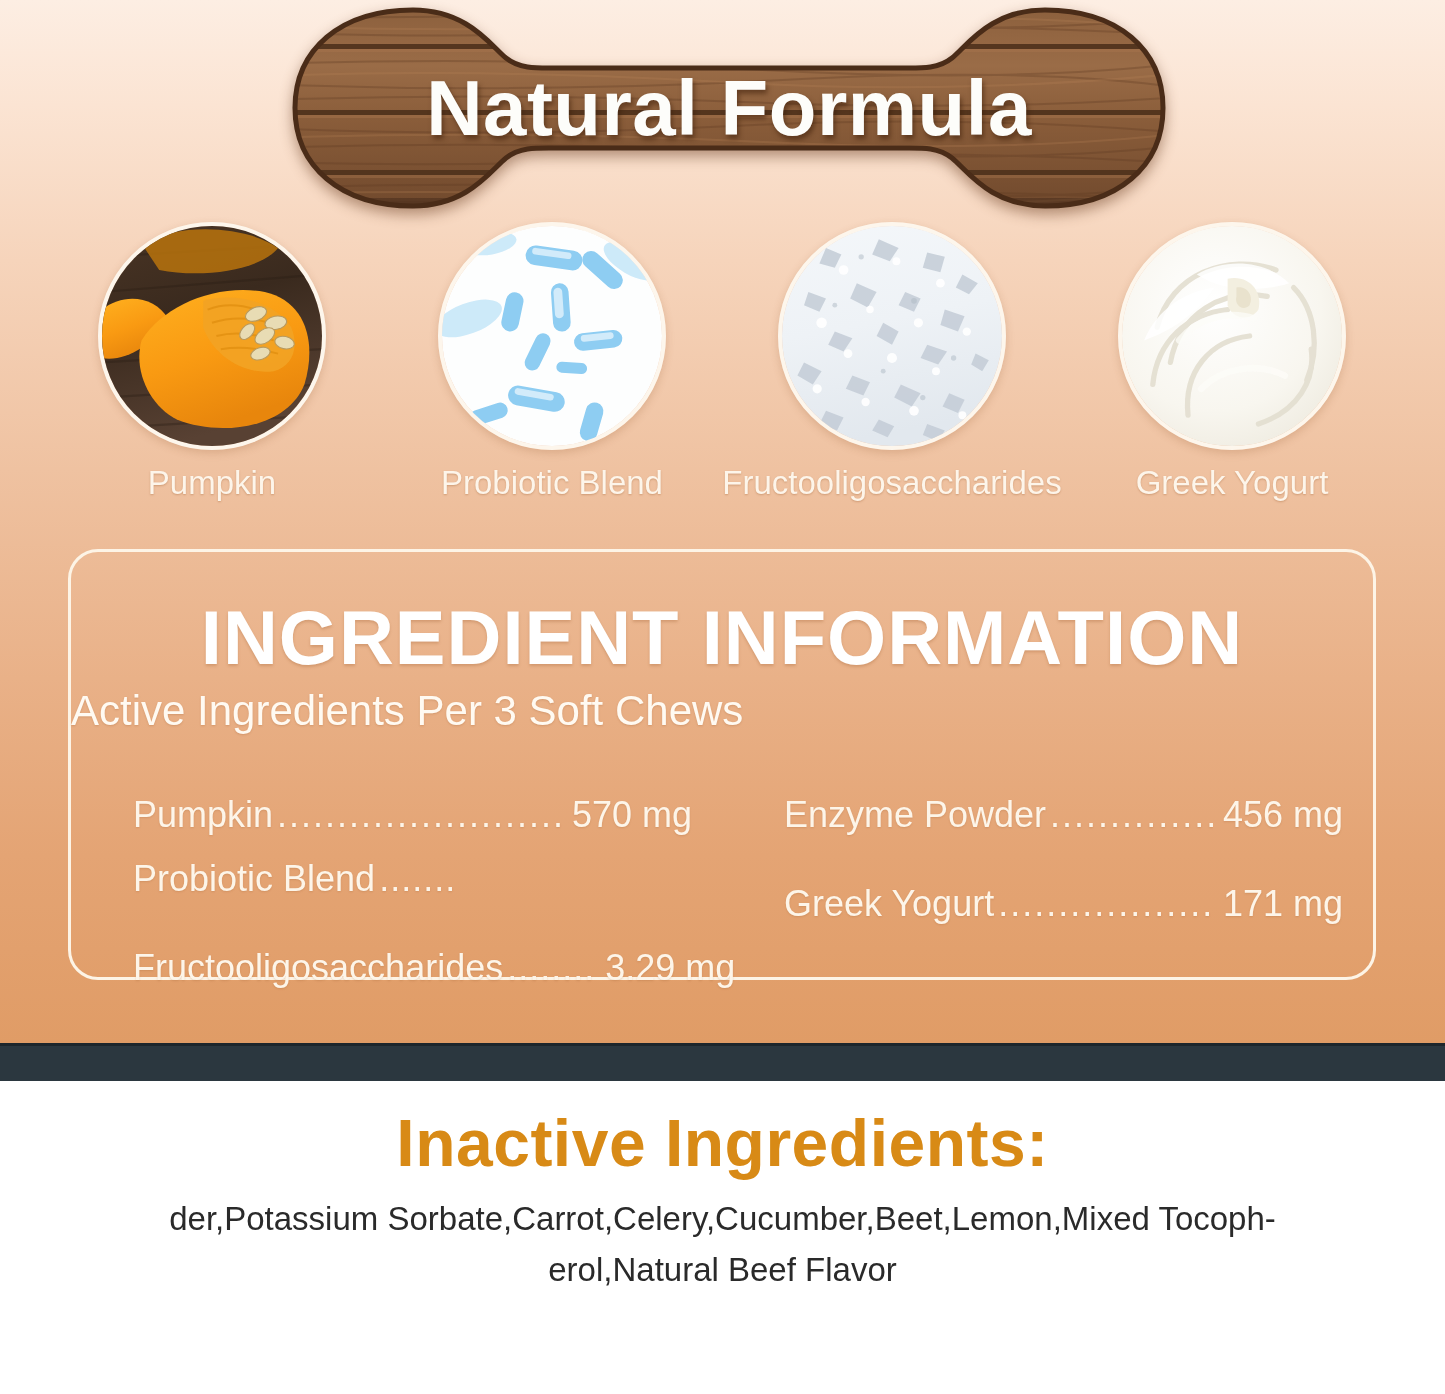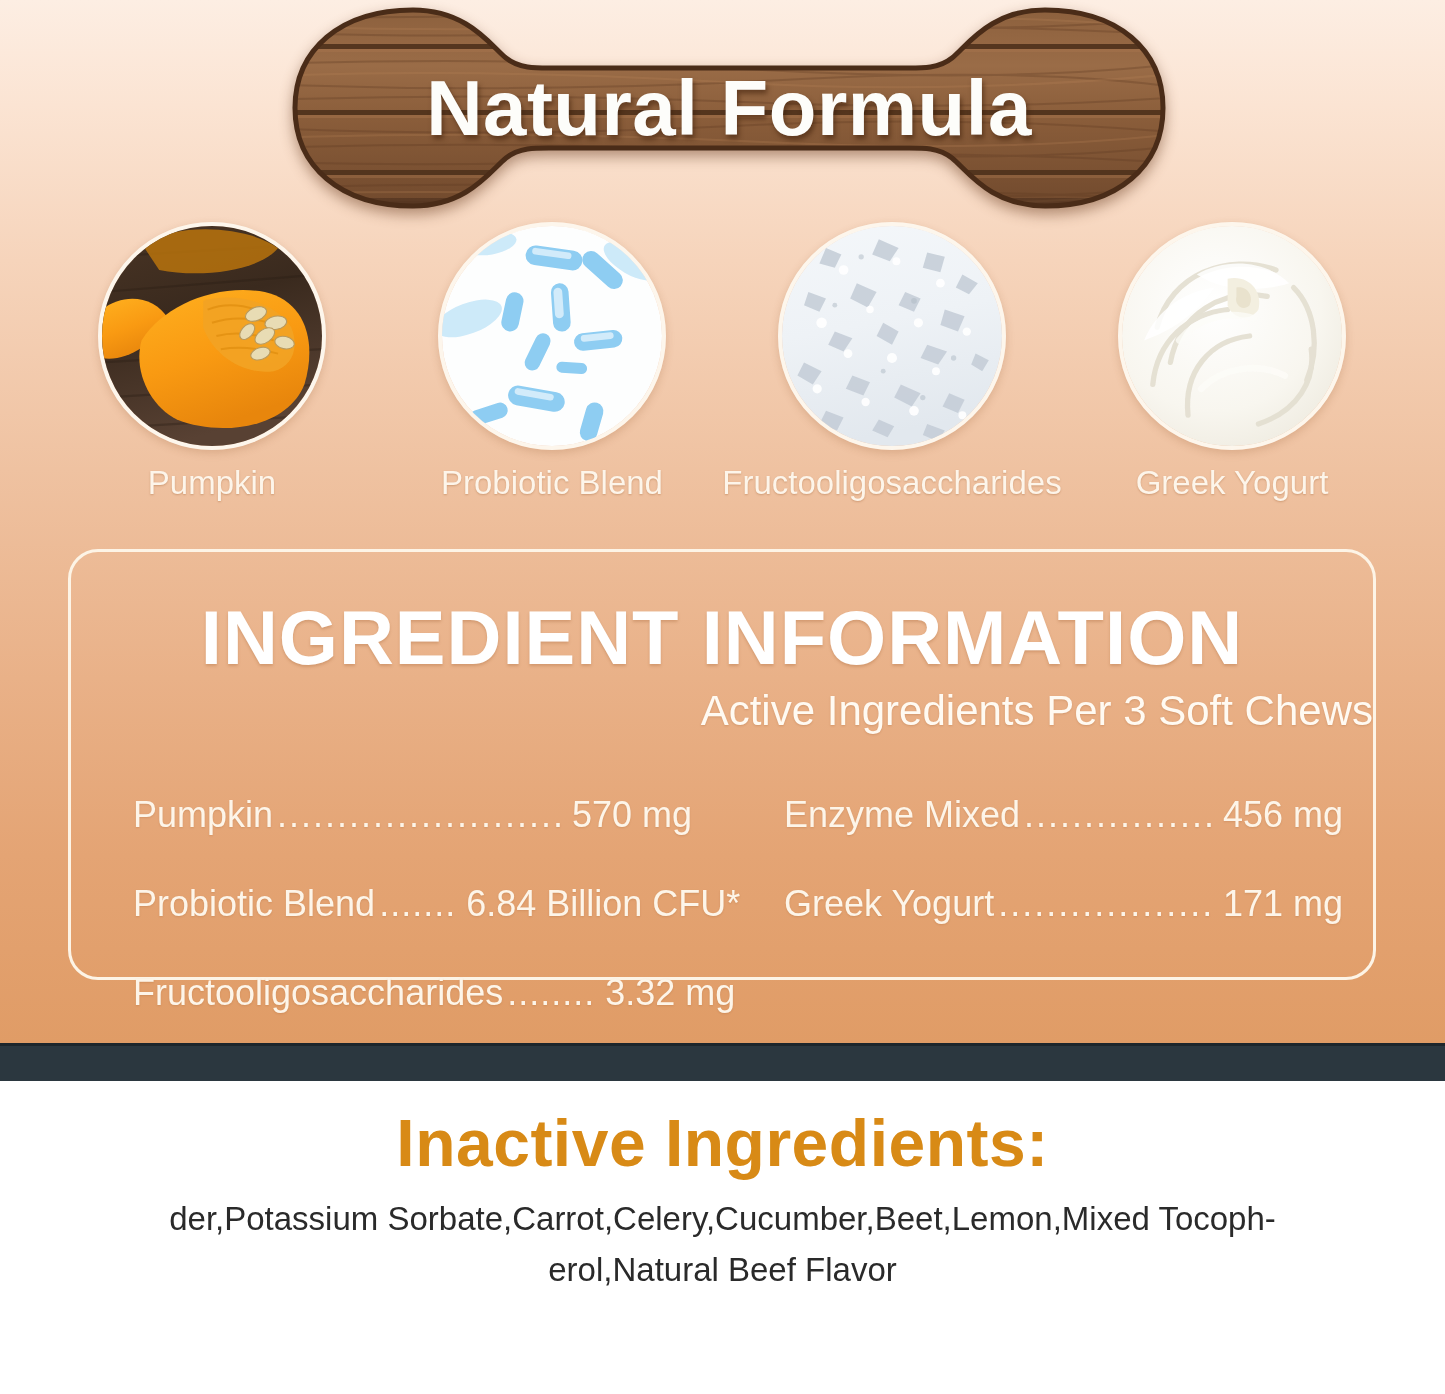--- a/index.html
+++ b/index.html
@@ -60,21 +60,21 @@
     border:3px solid #fdf4e6; border-radius:30px;padding-left:20px;
   }
   .panel-title {
     position:absolute; left:0; top:42px; width:100%;
     text-align:center; color:#ffffff;
     font-size:76px; font-weight:bold; letter-spacing:1px;
     text-shadow:0 2px 3px rgba(150,85,40,.28);
   }
   .panel-sub {
     position:absolute; left:0; top:135px; width:100%;
-    text-align:right; color:#fffaf2; font-size:42px;
+    text-align:left; color:#fffaf2; font-size:42px;
     text-shadow:0 1px 2px rgba(150,85,40,.25);
   }
   .rows {
     position:absolute; left:0; top:220px; width:100%;
     display:flex;
   }
   .col { width:50%; padding-left:62px; padding-right:30px; }
   .col.right { padding-left:62px; }
   .ing-row {
     display:flex; align-items:baseline;
@@ -376,32 +376,31 @@
 
         <div class="col left">
           <div class="ing-row">
             <span class="ing-name">Pumpkin</span>
             <span class="leader">..................................</span>
             <span class="ing-amt">570 mg</span>
           </div>
           <div class="ing-row nodots">
             <span class="ing-name">Probiotic Blend</span>
             <span class="leader">.......</span>
-            <span class="ing-amt">6.84 Billion CFU*</span>
           </div>
           <div class="ing-row nodots">
             <span class="ing-name">Fructooligosaccharides</span>
             <span class="leader">........</span>
-            <span class="ing-amt">3.32 mg</span>
+            <span class="ing-amt">3.29 mg</span>
           </div>
         </div>
 
         <div class="col right">
           <div class="ing-row">
-            <span class="ing-name">Enzyme Mixed</span>
+            <span class="ing-name">Enzyme Powder</span>
             <span class="leader">..........................</span>
             <span class="ing-amt">456 mg</span>
           </div>
           <div class="ing-row">
             <span class="ing-name">Greek Yogurt</span>
             <span class="leader">............................</span>
             <span class="ing-amt">171 mg</span>
           </div>
         </div>
 

